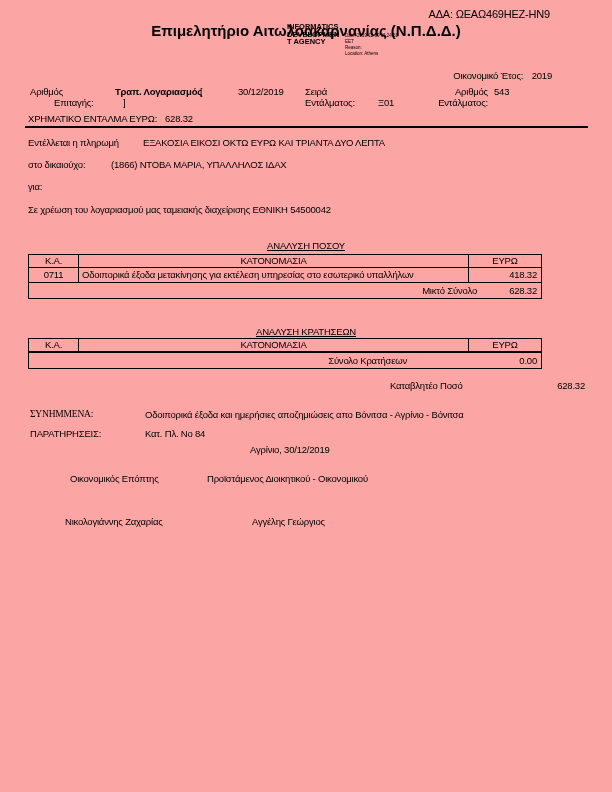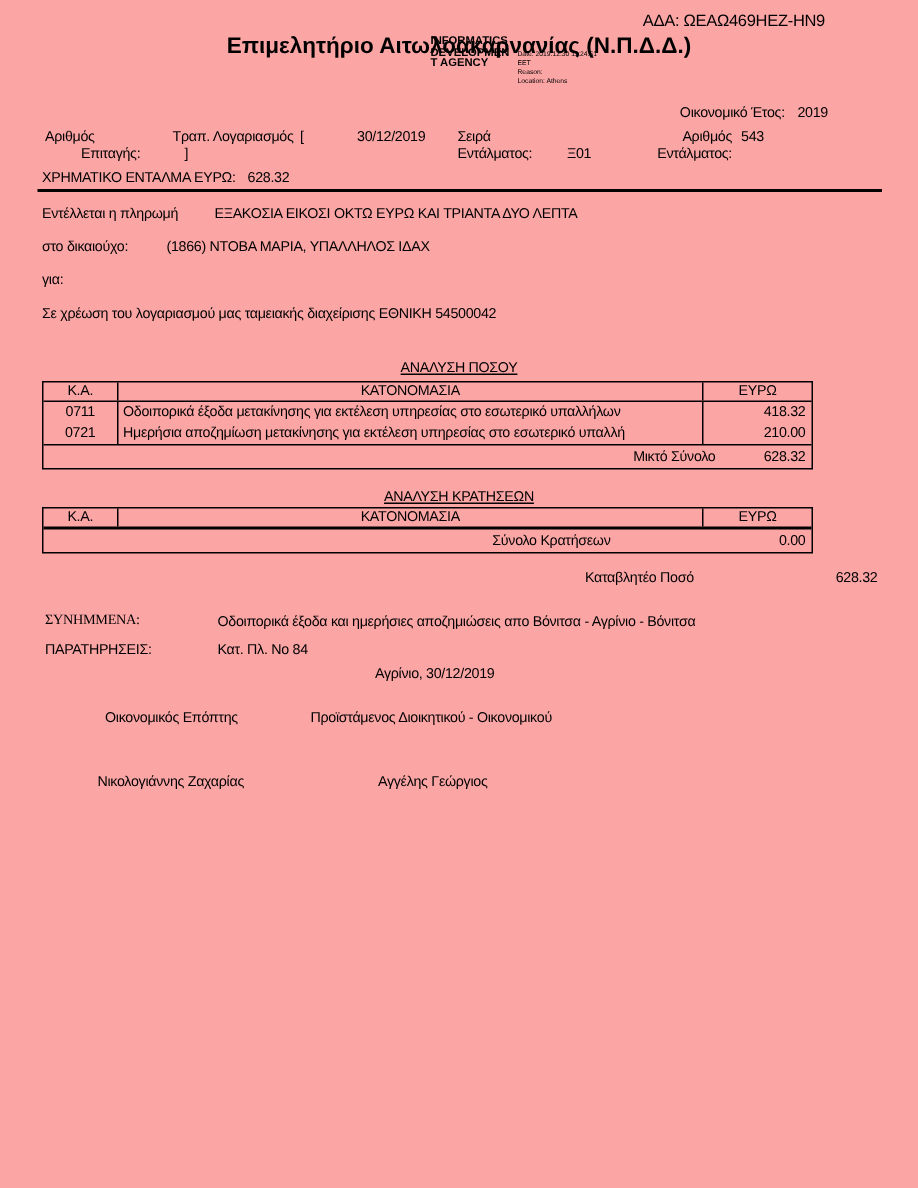--- a/index.html
+++ b/index.html
@@ -56,21 +56,21 @@
     <div>Reason:</div>
     <div>Location: Athens</div>
   </div>
 
   <div class="abs fiscal">
     <span>Οικονομικό Έτος:</span>
     <span class="val">2019</span>
   </div>
 
   <div class="abs lbl2" style="top:86px;left:30px;">Αριθμός</div>
-  <div class="abs lbl2" style="top:86px;left:115px;">Τραπ. Λογαριασμός</div>
+  <div class="abs lbl2" style="top:86px;left:115px;font-weight:bold;">Τραπ. Λογαριασμός</div>
   <div class="abs lbl2" style="top:86px;left:200px;">[</div>
   <div class="abs lbl2" style="top:86px;left:238px;">30/12/2019</div>
   <div class="abs lbl2" style="top:86px;left:305px;">Σειρά</div>
   <div class="abs lbl2" style="top:86px;left:400px;width:88px;text-align:right;">Αριθμός</div>
   <div class="abs lbl2" style="top:86px;left:494px;">543</div>
 
   <div class="abs lbl2" style="top:97px;left:30px;padding-left:24px;">Επιταγής:</div>
   <div class="abs lbl2" style="top:97px;left:123px;">]</div>
   <div class="abs lbl2" style="top:97px;left:305px;">Εντάλματος:</div>
   <div class="abs lbl2" style="top:97px;left:378px;">Ξ01</div>
@@ -91,25 +91,20 @@
   <div class="tbl" style="top:254px;">
     <div class="trow thead">
       <div class="cell c1">Κ.Α.</div>
       <div class="cell c2" style="text-align:center;">ΚΑΤΟΝΟΜΑΣΙΑ</div>
       <div class="cell c3">ΕΥΡΩ</div>
     </div>
     <div class="trow tdata">
       <div class="cell c1">0711</div>
       <div class="cell c2">Οδοιπορικά έξοδα μετακίνησης για εκτέλεση υπηρεσίας στο εσωτερικό υπαλλήλων</div>
       <div class="cell c3">418.32</div>
-    </div>
-    <div class="trow tdata">
-      <div class="cell c1">0721</div>
-      <div class="cell c2">Ημερήσια αποζημίωση μετακίνησης για εκτέλεση υπηρεσίας στο εσωτερικό υπαλλή</div>
-      <div class="cell c3">210.00</div>
     </div>
     <div class="tfoot">
       <div class="flabel">Μικτό Σύνολο</div>
       <div class="fval">628.32</div>
     </div>
   </div>
 
   <div class="abs sect-title" style="top:326px;">ΑΝΑΛΥΣΗ ΚΡΑΤΗΣΕΩΝ</div>
   <div class="tbl" style="top:338px;">
     <div class="trow thead">

